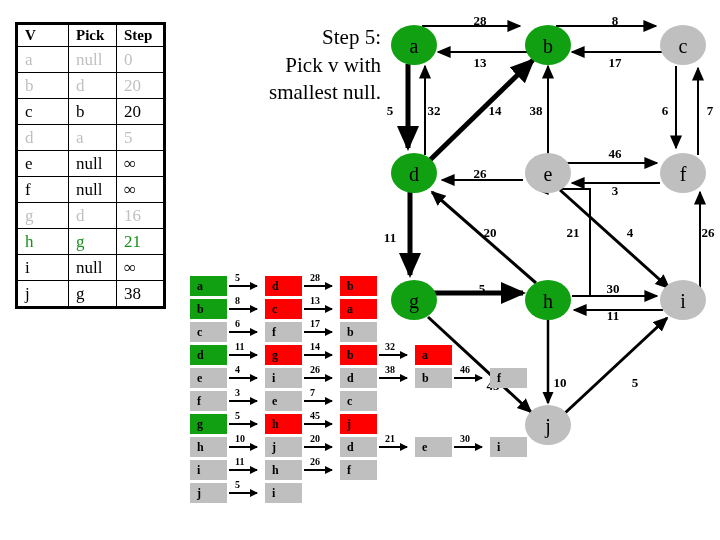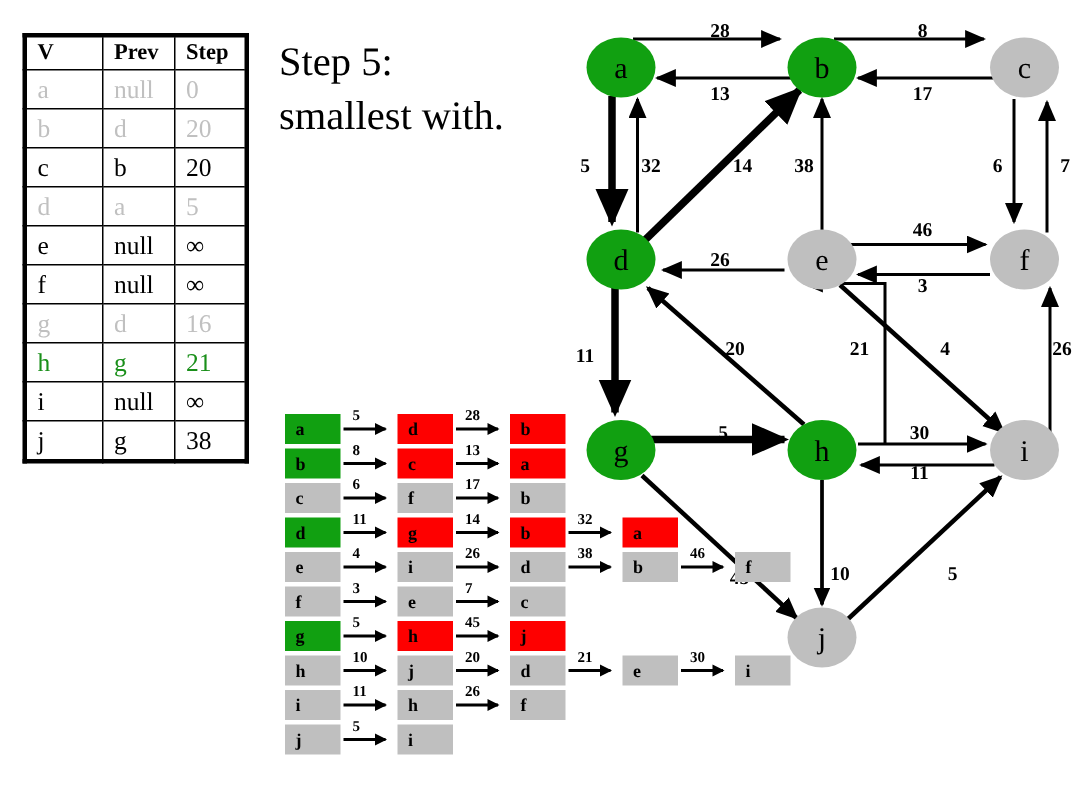--- a/index.html
+++ b/index.html
@@ -33,21 +33,21 @@
   #dist-table td.c-v{width:52px;}
   #dist-table td.c-p{width:48px;}
   #dist-table td.c-d{width:48px;}
   tr.done td{color:#c0c0c0;}
   tr.current td{color:#1a8f1a;}
   tr.normal td{color:#000000;}
 
   
   #step-title{
     position:absolute;left:186px;top:24px;width:195px;
-    text-align:left;font-size:27px;line-height:1.32;color:#000;
+    text-align:right;font-size:21px;line-height:1.32;color:#000;
   }
 
   
   #graph{position:absolute;left:360px;top:0;width:360px;height:480px;}
   #graph svg{position:absolute;left:0;top:0;}
   .node-circle{stroke:none;}
   .node-label{font-family:"Liberation Serif",serif;font-size:20px;fill:#000;text-anchor:middle;dominant-baseline:central;}
   .edge-label{font-family:"Liberation Serif",serif;font-size:13px;font-weight:bold;fill:#000;text-anchor:middle;dominant-baseline:central;}
 
   
@@ -80,21 +80,21 @@
 </style>
 </head>
 <body>
 
 <div id="root">
 
   <table id="dist-table">
     <thead>
       <tr>
         <th class="c-v">V</th>
-        <th class="c-p">Prev</th>
+        <th class="c-p">Pick</th>
         <th class="c-d">Step</th>
       </tr>
     </thead>
     <tbody id="dist-table-body">
         <tr class="done">
           <td class="c-v">a</td>
           <td class="c-p">null</td>
           <td class="c-d">0</td>
         </tr>
         <tr class="done">
@@ -140,21 +140,22 @@
         <tr class="normal">
           <td class="c-v">j</td>
           <td class="c-p">g</td>
           <td class="c-d">38</td>
         </tr>
       </tbody>
   </table>
 
   <div id="step-title">
       <div>Step 5:</div>
-      <div>smallest with.</div>
+      <div>Pick v with</div>
+      <div>smallest null.</div>
     </div>
 
   <div id="graph">
     <svg id="graph-svg" width="360" height="480" viewBox="0 0 360 480">
       <defs>
         <marker id="ah" markerWidth="7" markerHeight="7" refX="6.3" refY="3" orient="auto" markerUnits="strokeWidth">
           <path d="M0,0 L7,3 L0,6 z" fill="#000"></path>
         </marker>
         <marker id="aht" markerWidth="5" markerHeight="5" refX="4.4" refY="2.2" orient="auto" markerUnits="strokeWidth">
           <path d="M0,0 L5,2.2 L0,4.4 z" fill="#000"></path>

